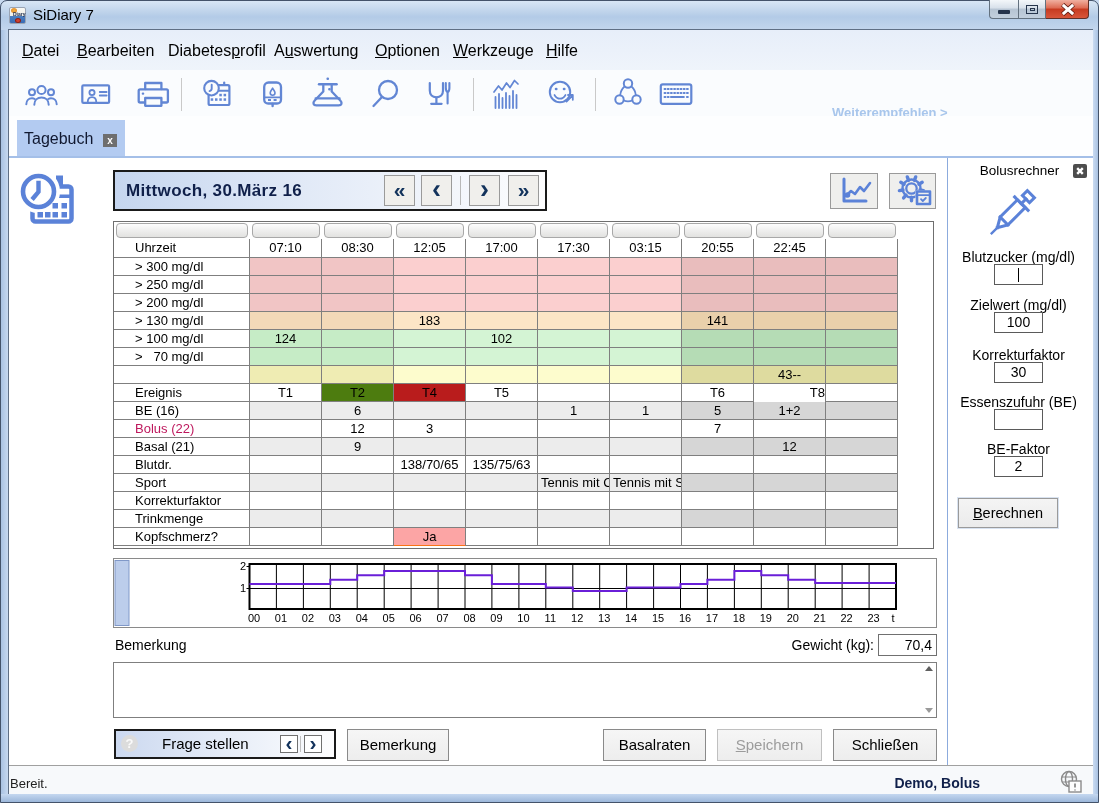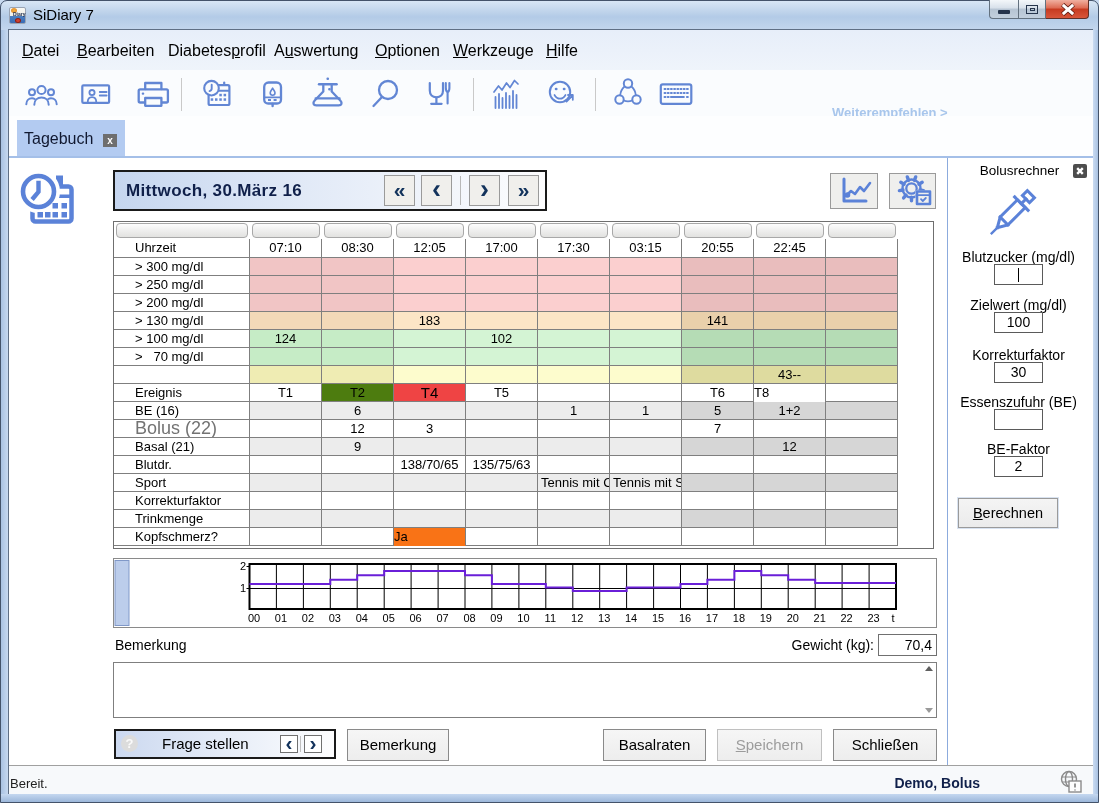--- a/index.html
+++ b/index.html
@@ -277,38 +277,38 @@
 <div class="abs" style="left:394px;top:366px;width:72px;height:18px;border-right:1px solid #7f7f7f;border-bottom:1px solid #7f7f7f;background:#fdfccd;color:#000;font-size:13px;line-height:17px;text-align:center;white-space:nowrap;overflow:hidden;"></div>
 <div class="abs" style="left:466px;top:366px;width:72px;height:18px;border-right:1px solid #7f7f7f;border-bottom:1px solid #7f7f7f;background:#fdfccd;color:#000;font-size:13px;line-height:17px;text-align:center;white-space:nowrap;overflow:hidden;"></div>
 <div class="abs" style="left:538px;top:366px;width:72px;height:18px;border-right:1px solid #7f7f7f;border-bottom:1px solid #7f7f7f;background:#fdfccd;color:#000;font-size:13px;line-height:17px;text-align:center;white-space:nowrap;overflow:hidden;"></div>
 <div class="abs" style="left:610px;top:366px;width:72px;height:18px;border-right:1px solid #7f7f7f;border-bottom:1px solid #7f7f7f;background:#fdfccd;color:#000;font-size:13px;line-height:17px;text-align:center;white-space:nowrap;overflow:hidden;"></div>
 <div class="abs" style="left:682px;top:366px;width:72px;height:18px;border-right:1px solid #7f7f7f;border-bottom:1px solid #7f7f7f;background:#dedb9f;color:#000;font-size:13px;line-height:17px;text-align:center;white-space:nowrap;overflow:hidden;"></div>
 <div class="abs" style="left:754px;top:366px;width:72px;height:18px;border-right:1px solid #7f7f7f;border-bottom:1px solid #7f7f7f;background:#dedb9f;color:#000;font-size:13px;line-height:17px;text-align:center;white-space:nowrap;overflow:hidden;">43--</div>
 <div class="abs" style="left:826px;top:366px;width:72px;height:18px;border-right:1px solid #7f7f7f;border-bottom:1px solid #7f7f7f;background:#dedb9f;color:#000;font-size:13px;line-height:17px;text-align:center;white-space:nowrap;overflow:hidden;"></div>
 <div class="abs" style="left:114px;top:384px;width:136px;height:18px;border-right:1px solid #7f7f7f;border-bottom:1px solid #7f7f7f;background:#fff;color:#000;font-size:13px;line-height:17px;padding-left:21px;white-space:nowrap;overflow:hidden;">Ereignis</div>
 <div class="abs" style="left:250px;top:384px;width:72px;height:18px;border-right:1px solid #7f7f7f;border-bottom:1px solid #7f7f7f;background:#ffffff;color:#000;font-size:13px;line-height:17px;text-align:center;white-space:nowrap;overflow:hidden;">T1</div>
 <div class="abs" style="left:322px;top:384px;width:72px;height:18px;border-right:1px solid #7f7f7f;border-bottom:1px solid #7f7f7f;background:#4d7c0f;color:#000;font-size:13px;line-height:17px;text-align:center;white-space:nowrap;overflow:hidden;">T2</div>
-<div class="abs" style="left:394px;top:384px;width:72px;height:18px;border-right:1px solid #7f7f7f;border-bottom:1px solid #7f7f7f;background:#ef4444;color:#000;font-size:15px;line-height:17px;text-align:center;white-space:nowrap;overflow:hidden;">T4</div>
+<div class="abs" style="left:394px;top:384px;width:72px;height:18px;border-right:1px solid #7f7f7f;border-bottom:1px solid #7f7f7f;background:#b91c1c;color:#000;font-size:13px;line-height:17px;text-align:center;white-space:nowrap;overflow:hidden;">T4</div>
 <div class="abs" style="left:466px;top:384px;width:72px;height:18px;border-right:1px solid #7f7f7f;border-bottom:1px solid #7f7f7f;background:#ffffff;color:#000;font-size:13px;line-height:17px;text-align:center;white-space:nowrap;overflow:hidden;">T5</div>
 <div class="abs" style="left:538px;top:384px;width:72px;height:18px;border-right:1px solid #7f7f7f;border-bottom:1px solid #7f7f7f;background:#ffffff;color:#000;font-size:13px;line-height:17px;text-align:center;white-space:nowrap;overflow:hidden;"></div>
 <div class="abs" style="left:610px;top:384px;width:72px;height:18px;border-right:1px solid #7f7f7f;border-bottom:1px solid #7f7f7f;background:#ffffff;color:#000;font-size:13px;line-height:17px;text-align:center;white-space:nowrap;overflow:hidden;"></div>
 <div class="abs" style="left:682px;top:384px;width:72px;height:18px;border-right:1px solid #7f7f7f;border-bottom:1px solid #7f7f7f;background:#ffffff;color:#000;font-size:13px;line-height:17px;text-align:center;white-space:nowrap;overflow:hidden;">T6</div>
-<div class="abs" style="left:754px;top:384px;width:72px;height:26px;border-right:1px solid #7f7f7f;border-bottom:1px solid #7f7f7f;background:#ffffff;color:#000;font-size:13px;line-height:17px;text-align:left;white-space:nowrap;overflow:hidden;">T8</div>
+<div class="abs" style="left:754px;top:384px;width:72px;height:26px;border-right:1px solid #7f7f7f;border-bottom:1px solid #7f7f7f;background:#ffffff;color:#000;font-size:13px;line-height:17px;text-align:right;white-space:nowrap;overflow:hidden;">T8</div>
 <div class="abs" style="left:826px;top:384px;width:72px;height:18px;border-right:1px solid #7f7f7f;border-bottom:1px solid #7f7f7f;background:#ffffff;color:#000;font-size:13px;line-height:17px;text-align:center;white-space:nowrap;overflow:hidden;"></div>
 <div class="abs" style="left:114px;top:402px;width:136px;height:18px;border-right:1px solid #7f7f7f;border-bottom:1px solid #7f7f7f;background:#fff;color:#000;font-size:13px;line-height:17px;padding-left:21px;white-space:nowrap;overflow:hidden;">BE (16)</div>
 <div class="abs" style="left:250px;top:402px;width:72px;height:18px;border-right:1px solid #7f7f7f;border-bottom:1px solid #7f7f7f;background:#ececec;color:#000;font-size:13px;line-height:17px;text-align:center;white-space:nowrap;overflow:hidden;"></div>
 <div class="abs" style="left:322px;top:402px;width:72px;height:18px;border-right:1px solid #7f7f7f;border-bottom:1px solid #7f7f7f;background:#ececec;color:#000;font-size:13px;line-height:17px;text-align:center;white-space:nowrap;overflow:hidden;">6</div>
 <div class="abs" style="left:394px;top:402px;width:72px;height:18px;border-right:1px solid #7f7f7f;border-bottom:1px solid #7f7f7f;background:#ececec;color:#000;font-size:13px;line-height:17px;text-align:center;white-space:nowrap;overflow:hidden;"></div>
 <div class="abs" style="left:466px;top:402px;width:72px;height:18px;border-right:1px solid #7f7f7f;border-bottom:1px solid #7f7f7f;background:#ececec;color:#000;font-size:13px;line-height:17px;text-align:center;white-space:nowrap;overflow:hidden;"></div>
 <div class="abs" style="left:538px;top:402px;width:72px;height:18px;border-right:1px solid #7f7f7f;border-bottom:1px solid #7f7f7f;background:#ececec;color:#000;font-size:13px;line-height:17px;text-align:center;white-space:nowrap;overflow:hidden;">1</div>
 <div class="abs" style="left:610px;top:402px;width:72px;height:18px;border-right:1px solid #7f7f7f;border-bottom:1px solid #7f7f7f;background:#ececec;color:#000;font-size:13px;line-height:17px;text-align:center;white-space:nowrap;overflow:hidden;">1</div>
 <div class="abs" style="left:682px;top:402px;width:72px;height:18px;border-right:1px solid #7f7f7f;border-bottom:1px solid #7f7f7f;background:#d6d6d6;color:#000;font-size:13px;line-height:17px;text-align:center;white-space:nowrap;overflow:hidden;">5</div>
 <div class="abs" style="left:754px;top:402px;width:72px;height:18px;border-right:1px solid #7f7f7f;border-bottom:1px solid #7f7f7f;background:#d6d6d6;color:#000;font-size:13px;line-height:17px;text-align:center;white-space:nowrap;overflow:hidden;">1+2</div>
 <div class="abs" style="left:826px;top:402px;width:72px;height:18px;border-right:1px solid #7f7f7f;border-bottom:1px solid #7f7f7f;background:#d6d6d6;color:#000;font-size:13px;line-height:17px;text-align:center;white-space:nowrap;overflow:hidden;"></div>
-<div class="abs" style="left:114px;top:420px;width:136px;height:18px;border-right:1px solid #7f7f7f;border-bottom:1px solid #7f7f7f;background:#fff;color:#737373;font-size:18px;line-height:17px;padding-left:21px;white-space:nowrap;overflow:hidden;">Bolus (22)</div>
+<div class="abs" style="left:114px;top:420px;width:136px;height:18px;border-right:1px solid #7f7f7f;border-bottom:1px solid #7f7f7f;background:#fff;color:#be185d;font-size:13px;line-height:17px;padding-left:21px;white-space:nowrap;overflow:hidden;">Bolus (22)</div>
 <div class="abs" style="left:250px;top:420px;width:72px;height:18px;border-right:1px solid #7f7f7f;border-bottom:1px solid #7f7f7f;background:#ffffff;color:#000;font-size:13px;line-height:17px;text-align:center;white-space:nowrap;overflow:hidden;"></div>
 <div class="abs" style="left:322px;top:420px;width:72px;height:18px;border-right:1px solid #7f7f7f;border-bottom:1px solid #7f7f7f;background:#ffffff;color:#000;font-size:13px;line-height:17px;text-align:center;white-space:nowrap;overflow:hidden;">12</div>
 <div class="abs" style="left:394px;top:420px;width:72px;height:18px;border-right:1px solid #7f7f7f;border-bottom:1px solid #7f7f7f;background:#ffffff;color:#000;font-size:13px;line-height:17px;text-align:center;white-space:nowrap;overflow:hidden;">3</div>
 <div class="abs" style="left:466px;top:420px;width:72px;height:18px;border-right:1px solid #7f7f7f;border-bottom:1px solid #7f7f7f;background:#ffffff;color:#000;font-size:13px;line-height:17px;text-align:center;white-space:nowrap;overflow:hidden;"></div>
 <div class="abs" style="left:538px;top:420px;width:72px;height:18px;border-right:1px solid #7f7f7f;border-bottom:1px solid #7f7f7f;background:#ffffff;color:#000;font-size:13px;line-height:17px;text-align:center;white-space:nowrap;overflow:hidden;"></div>
 <div class="abs" style="left:610px;top:420px;width:72px;height:18px;border-right:1px solid #7f7f7f;border-bottom:1px solid #7f7f7f;background:#ffffff;color:#000;font-size:13px;line-height:17px;text-align:center;white-space:nowrap;overflow:hidden;"></div>
 <div class="abs" style="left:682px;top:420px;width:72px;height:18px;border-right:1px solid #7f7f7f;border-bottom:1px solid #7f7f7f;background:#ffffff;color:#000;font-size:13px;line-height:17px;text-align:center;white-space:nowrap;overflow:hidden;">7</div>
 <div class="abs" style="left:754px;top:420px;width:72px;height:18px;border-right:1px solid #7f7f7f;border-bottom:1px solid #7f7f7f;background:#ffffff;color:#000;font-size:13px;line-height:17px;text-align:center;white-space:nowrap;overflow:hidden;"></div>
 <div class="abs" style="left:826px;top:420px;width:72px;height:18px;border-right:1px solid #7f7f7f;border-bottom:1px solid #7f7f7f;background:#ffffff;color:#000;font-size:13px;line-height:17px;text-align:center;white-space:nowrap;overflow:hidden;"></div>
 <div class="abs" style="left:114px;top:438px;width:136px;height:18px;border-right:1px solid #7f7f7f;border-bottom:1px solid #7f7f7f;background:#fff;color:#000;font-size:13px;line-height:17px;padding-left:21px;white-space:nowrap;overflow:hidden;">Basal (21)</div>
@@ -357,21 +357,21 @@
 <div class="abs" style="left:394px;top:510px;width:72px;height:18px;border-right:1px solid #7f7f7f;border-bottom:1px solid #7f7f7f;background:#ececec;color:#000;font-size:13px;line-height:17px;text-align:center;white-space:nowrap;overflow:hidden;"></div>
 <div class="abs" style="left:466px;top:510px;width:72px;height:18px;border-right:1px solid #7f7f7f;border-bottom:1px solid #7f7f7f;background:#ececec;color:#000;font-size:13px;line-height:17px;text-align:center;white-space:nowrap;overflow:hidden;"></div>
 <div class="abs" style="left:538px;top:510px;width:72px;height:18px;border-right:1px solid #7f7f7f;border-bottom:1px solid #7f7f7f;background:#ececec;color:#000;font-size:13px;line-height:17px;text-align:center;white-space:nowrap;overflow:hidden;"></div>
 <div class="abs" style="left:610px;top:510px;width:72px;height:18px;border-right:1px solid #7f7f7f;border-bottom:1px solid #7f7f7f;background:#ececec;color:#000;font-size:13px;line-height:17px;text-align:center;white-space:nowrap;overflow:hidden;"></div>
 <div class="abs" style="left:682px;top:510px;width:72px;height:18px;border-right:1px solid #7f7f7f;border-bottom:1px solid #7f7f7f;background:#d6d6d6;color:#000;font-size:13px;line-height:17px;text-align:center;white-space:nowrap;overflow:hidden;"></div>
 <div class="abs" style="left:754px;top:510px;width:72px;height:18px;border-right:1px solid #7f7f7f;border-bottom:1px solid #7f7f7f;background:#d6d6d6;color:#000;font-size:13px;line-height:17px;text-align:center;white-space:nowrap;overflow:hidden;"></div>
 <div class="abs" style="left:826px;top:510px;width:72px;height:18px;border-right:1px solid #7f7f7f;border-bottom:1px solid #7f7f7f;background:#d6d6d6;color:#000;font-size:13px;line-height:17px;text-align:center;white-space:nowrap;overflow:hidden;"></div>
 <div class="abs" style="left:114px;top:528px;width:136px;height:18px;border-right:1px solid #7f7f7f;border-bottom:1px solid #7f7f7f;background:#fff;color:#000;font-size:13px;line-height:17px;padding-left:21px;white-space:nowrap;overflow:hidden;">Kopfschmerz?</div>
 <div class="abs" style="left:250px;top:528px;width:72px;height:18px;border-right:1px solid #7f7f7f;border-bottom:1px solid #7f7f7f;background:#ffffff;color:#000;font-size:13px;line-height:17px;text-align:center;white-space:nowrap;overflow:hidden;"></div>
 <div class="abs" style="left:322px;top:528px;width:72px;height:18px;border-right:1px solid #7f7f7f;border-bottom:1px solid #7f7f7f;background:#ffffff;color:#000;font-size:13px;line-height:17px;text-align:center;white-space:nowrap;overflow:hidden;"></div>
-<div class="abs" style="left:394px;top:528px;width:72px;height:18px;border-right:1px solid #7f7f7f;border-bottom:1px solid #f97316;background:#f97316;color:#000;font-size:13px;line-height:17px;white-space:nowrap;overflow:hidden;">Ja</div>
+<div class="abs" style="left:394px;top:528px;width:72px;height:18px;border-right:1px solid #7f7f7f;border-bottom:1px solid #f97316;background:#fca5a5;color:#000;font-size:13px;line-height:17px;text-align:center;white-space:nowrap;overflow:hidden;">Ja</div>
 <div class="abs" style="left:466px;top:528px;width:72px;height:18px;border-right:1px solid #7f7f7f;border-bottom:1px solid #7f7f7f;background:#ffffff;color:#000;font-size:13px;line-height:17px;text-align:center;white-space:nowrap;overflow:hidden;"></div>
 <div class="abs" style="left:538px;top:528px;width:72px;height:18px;border-right:1px solid #7f7f7f;border-bottom:1px solid #7f7f7f;background:#ffffff;color:#000;font-size:13px;line-height:17px;text-align:center;white-space:nowrap;overflow:hidden;"></div>
 <div class="abs" style="left:610px;top:528px;width:72px;height:18px;border-right:1px solid #7f7f7f;border-bottom:1px solid #7f7f7f;background:#ffffff;color:#000;font-size:13px;line-height:17px;text-align:center;white-space:nowrap;overflow:hidden;"></div>
 <div class="abs" style="left:682px;top:528px;width:72px;height:18px;border-right:1px solid #7f7f7f;border-bottom:1px solid #7f7f7f;background:#ffffff;color:#000;font-size:13px;line-height:17px;text-align:center;white-space:nowrap;overflow:hidden;"></div>
 <div class="abs" style="left:754px;top:528px;width:72px;height:18px;border-right:1px solid #7f7f7f;border-bottom:1px solid #7f7f7f;background:#ffffff;color:#000;font-size:13px;line-height:17px;text-align:center;white-space:nowrap;overflow:hidden;"></div>
 <div class="abs" style="left:826px;top:528px;width:72px;height:18px;border-right:1px solid #7f7f7f;border-bottom:1px solid #7f7f7f;background:#ffffff;color:#000;font-size:13px;line-height:17px;text-align:center;white-space:nowrap;overflow:hidden;"></div>
 <svg class="abs" style="left:113px;top:558px;" width="824" height="71" viewBox="113 558 824 71" font-family="Liberation Sans,sans-serif">
     <rect x="113.5" y="558.5" width="823" height="69" fill="#fff" stroke="#8a8a8a" stroke-width="1"></rect>
     <rect x="115" y="560.5" width="14" height="65" fill="#bccdeb" stroke="#8098c8" stroke-width="1"></rect>
     <rect x="249.5" y="564.0" width="646.5" height="45.0" fill="#fff" stroke="#000" stroke-width="2"></rect>

